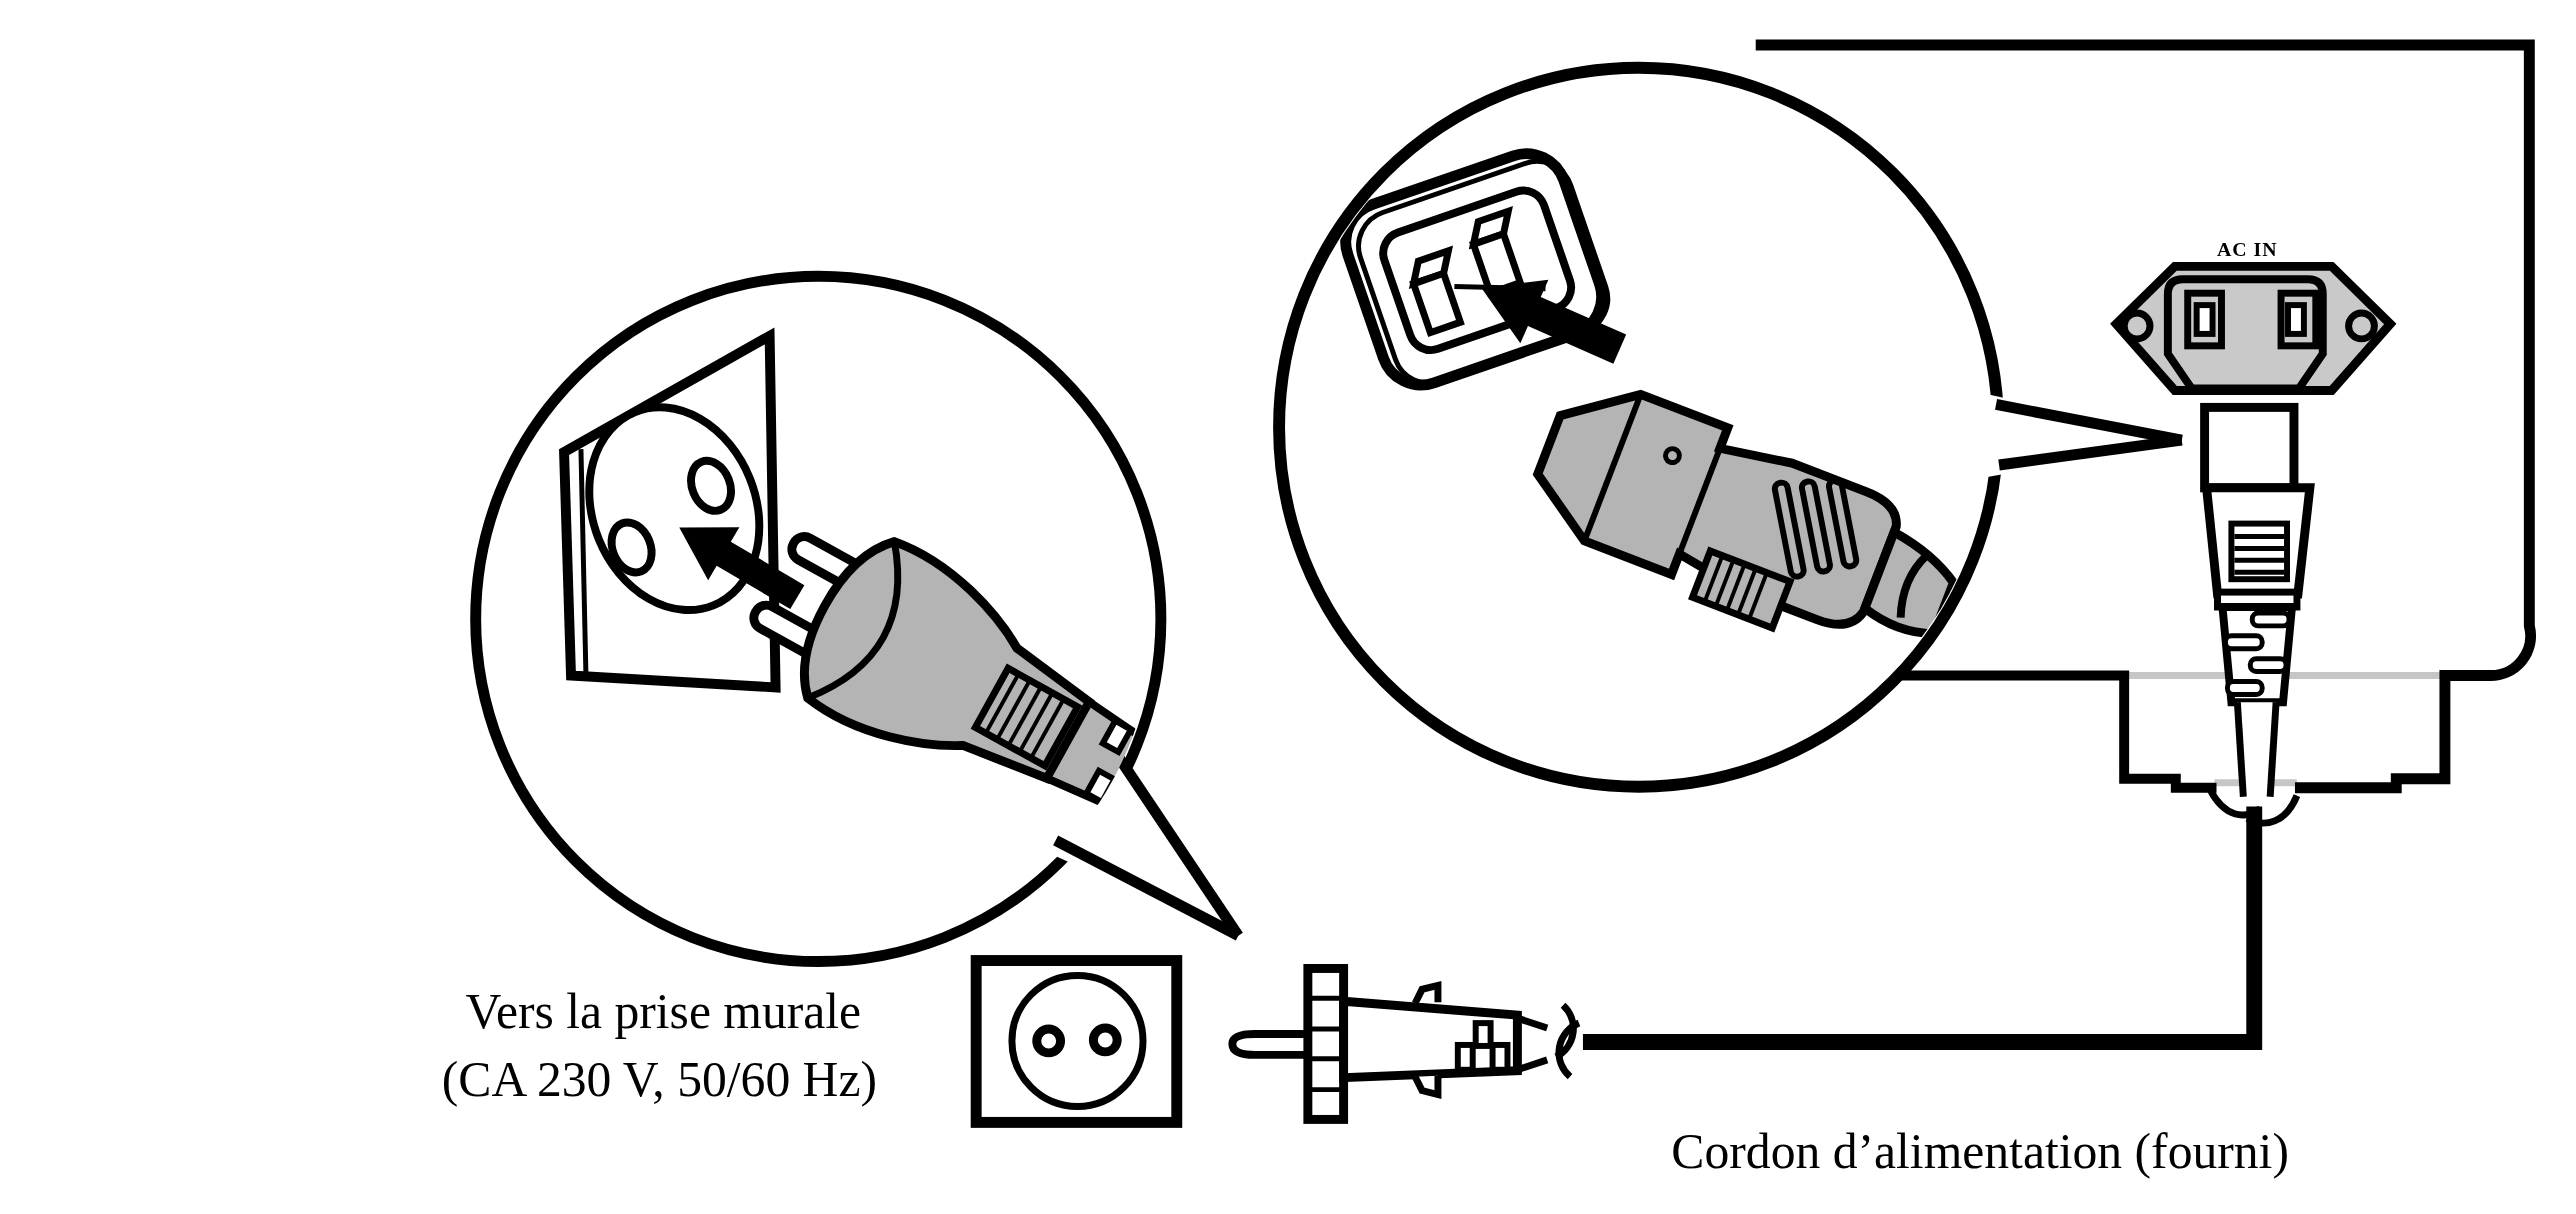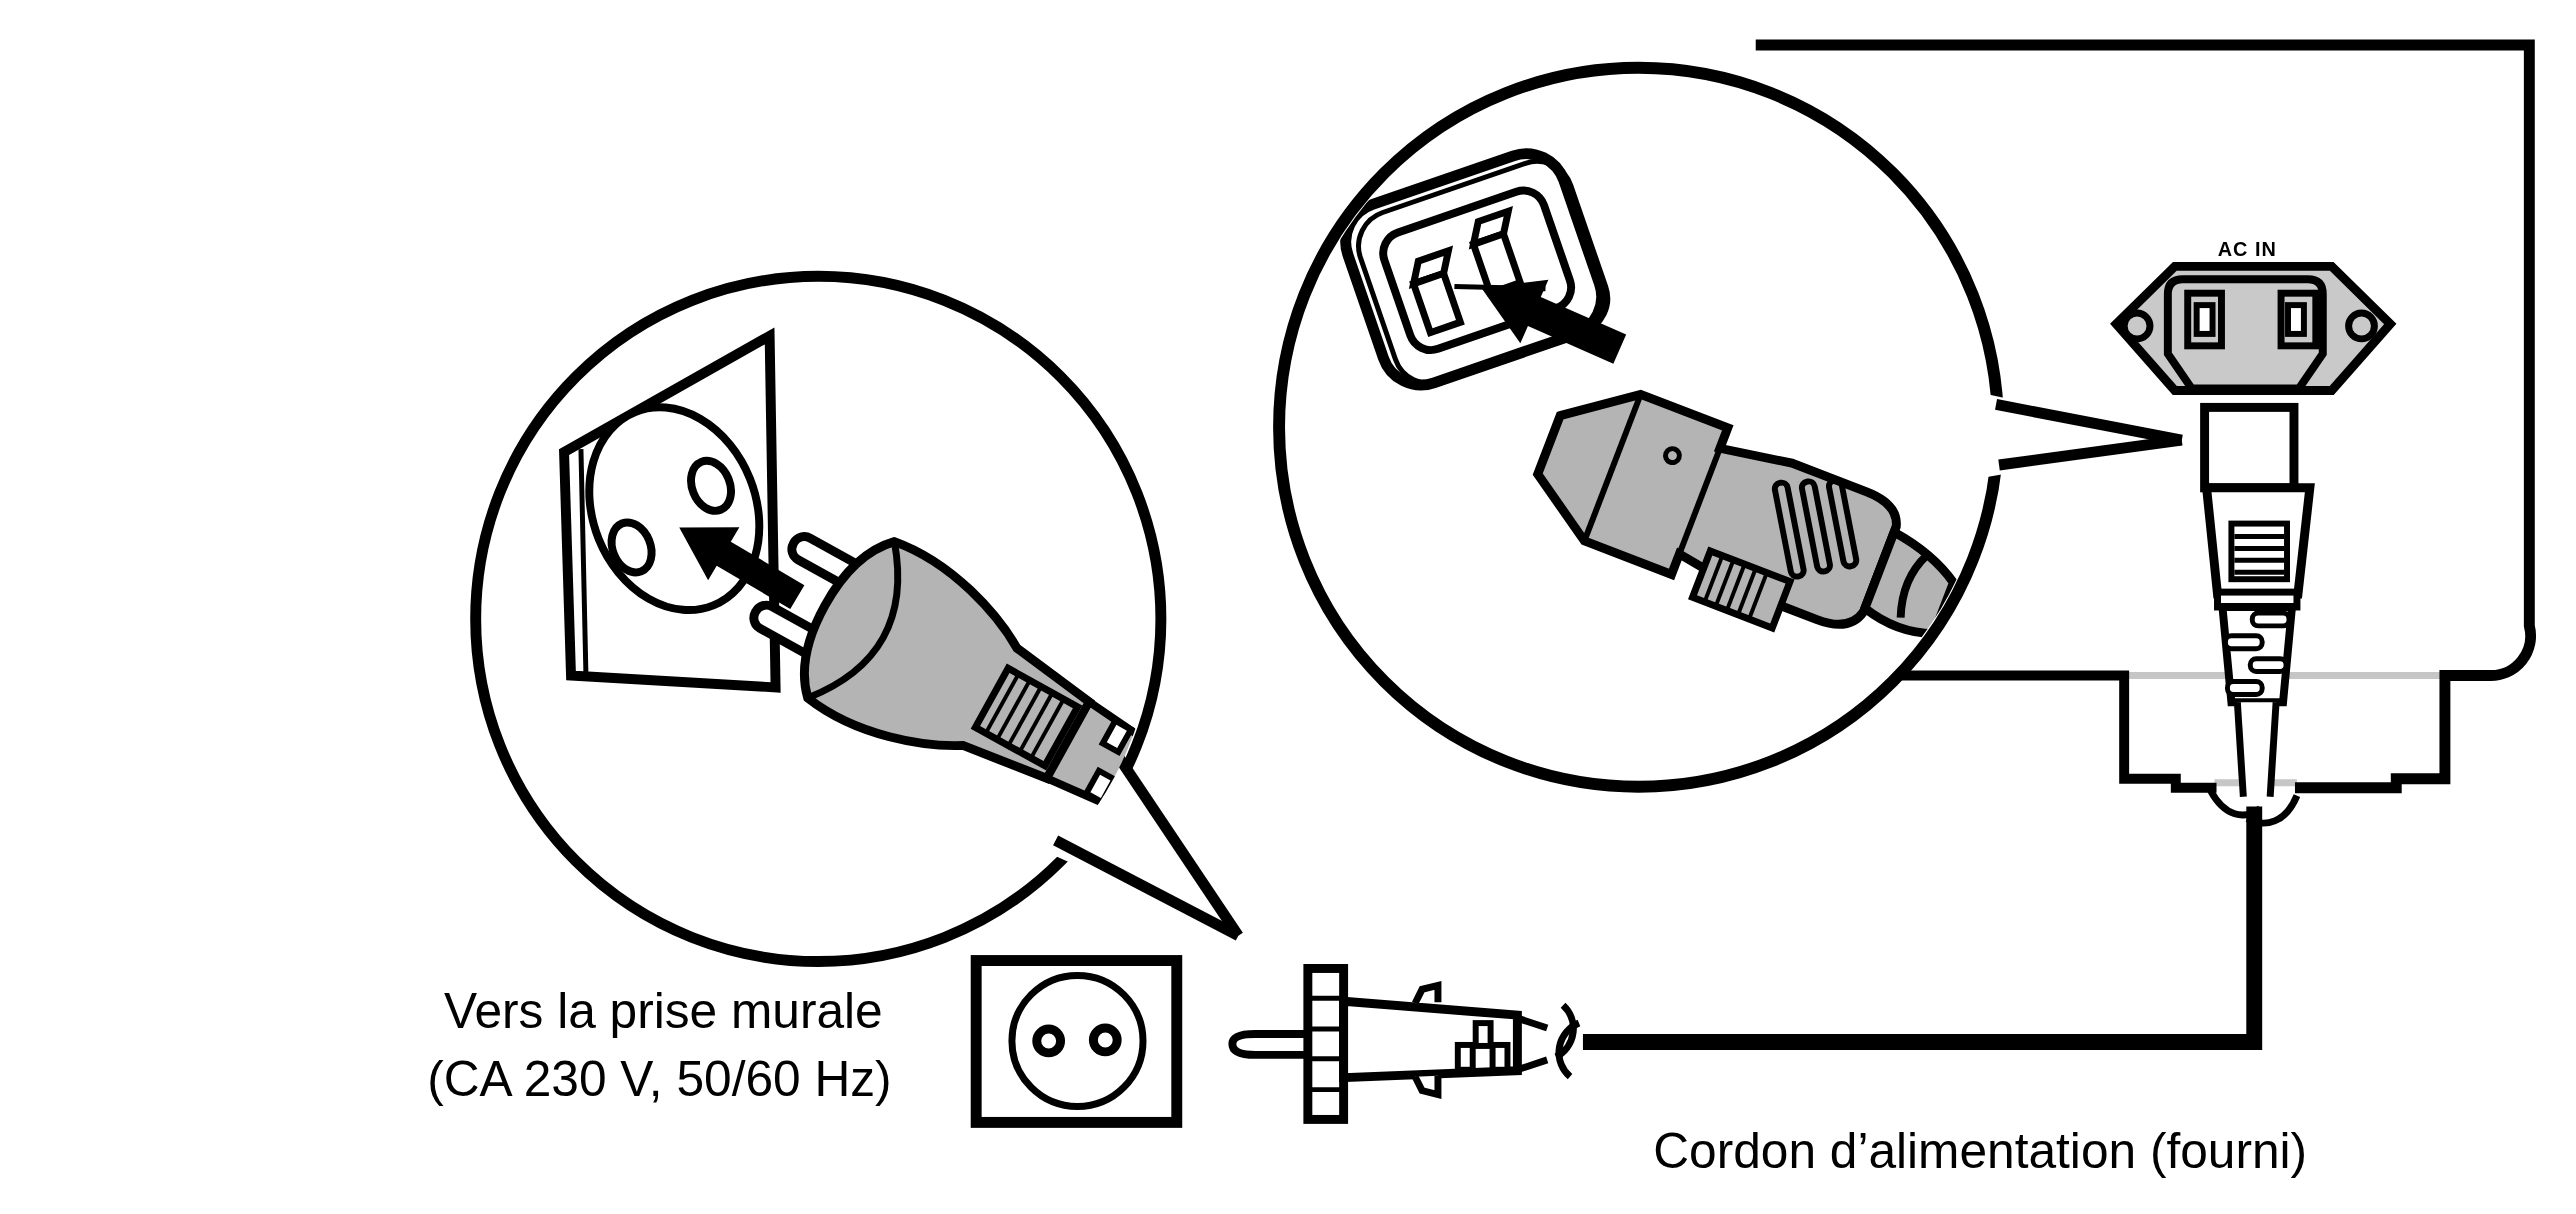--- a/index.html
+++ b/index.html
@@ -1,21 +1,21 @@
 <!DOCTYPE html>
 <html><head>
 <meta charset="utf-8">
 <style>
   html,body{margin:0;padding:0;background:#ffffff;}
   #canvas{
     position:relative;
     width:2576px;height:1193px;
     background:#ffffff;
     overflow:hidden;
-    font-family:Liberation Sans, sans-serif;
+    font-family:Liberation Serif, serif;
   }
   svg{position:absolute;left:0;top:0;}
   text{fill:#000000;}
   .caption{font-size:50px;}
   .panel-label{font-size:20px;font-weight:bold;letter-spacing:1px;}
 </style>
 </head>
 <body>
 
 <div id="canvas">

